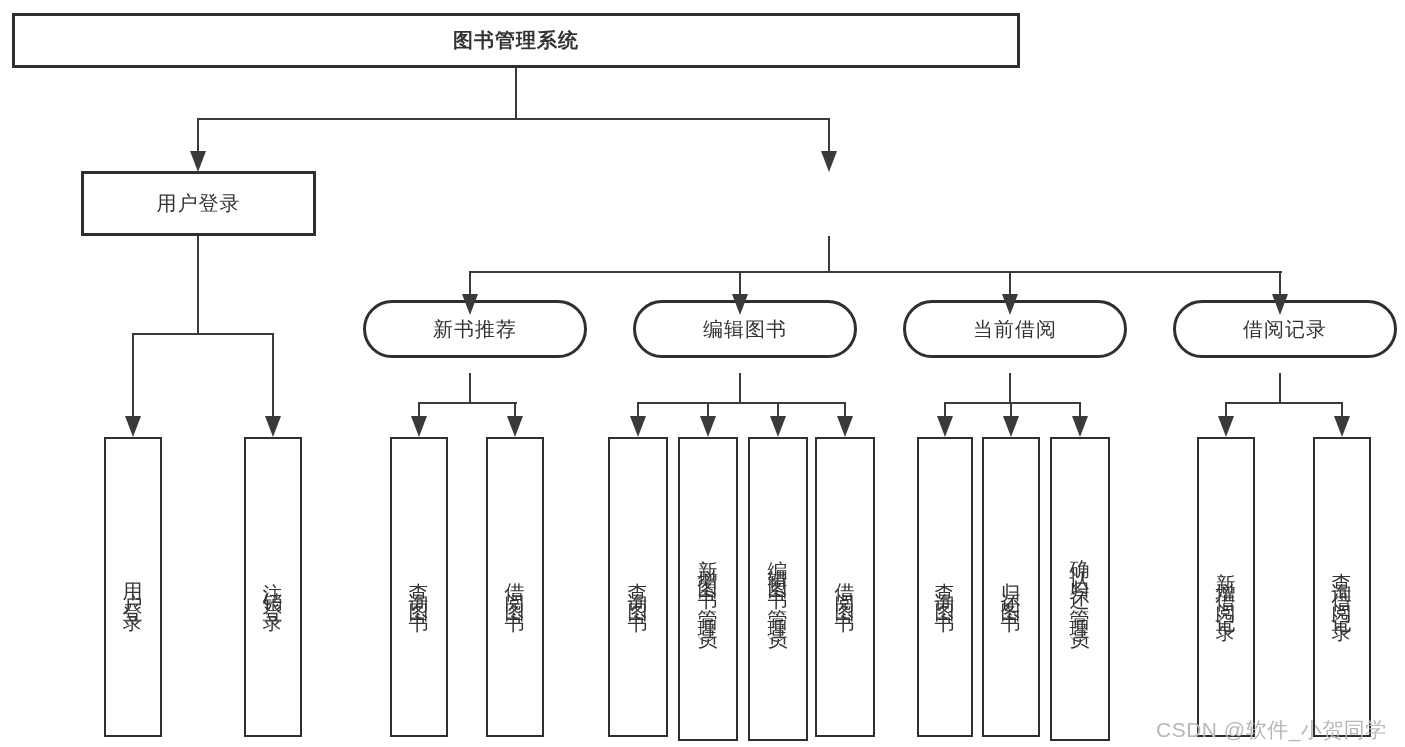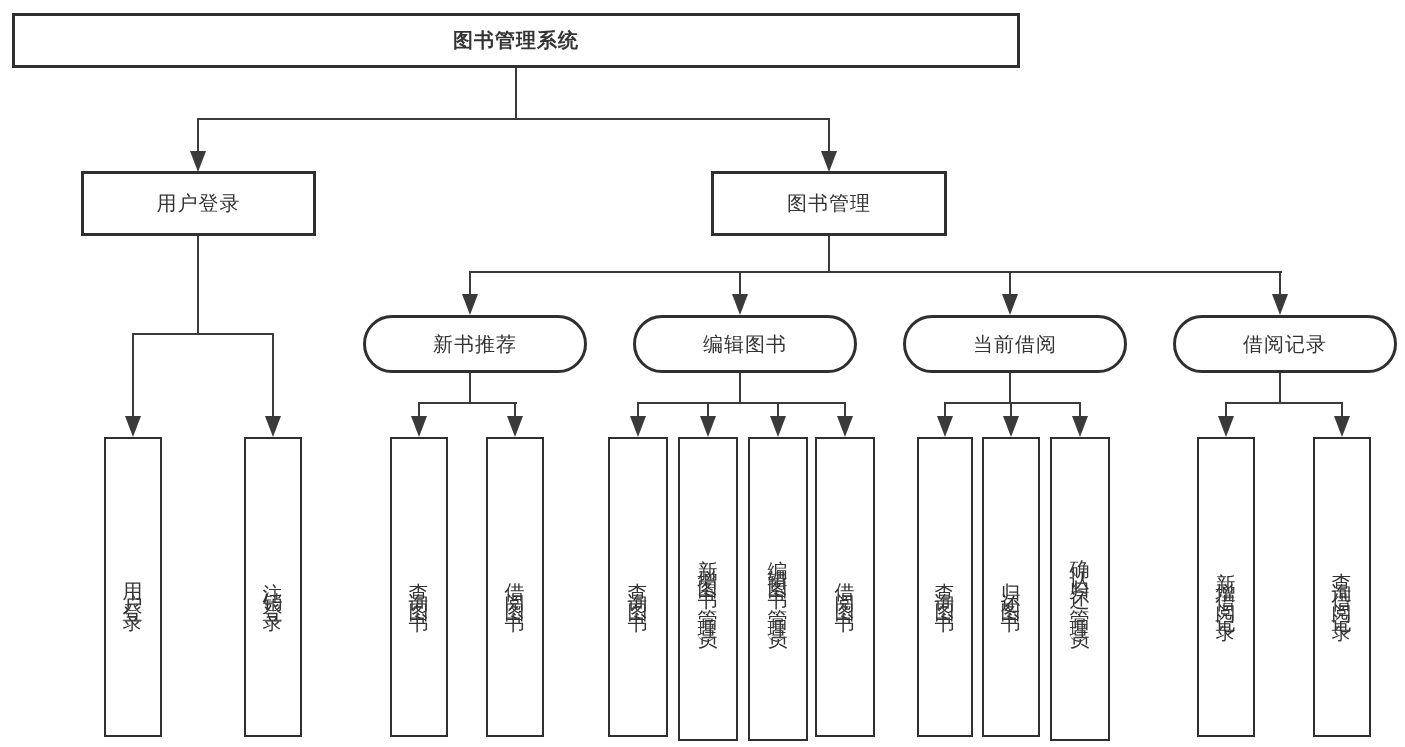--- a/index.html
+++ b/index.html
@@ -23,21 +23,21 @@
     position:absolute;
     background:#fff;
     border:3px solid var(--border);
     display:flex;align-items:center;justify-content:center;
     font-size:20px;letter-spacing:1px;color:var(--text);
     z-index:2;
   }
   .node.root{left:12px;top:13px;width:1008px;height:55px;font-weight:bold;}
   .node.l2a{left:81px;top:171px;width:235px;height:65px;}
   .node.l2b{left:711px;top:171px;width:236px;height:65px;}
-  .node.l3{top:315px;width:224px;height:58px;border-radius:29px;}
+  .node.l3{top:300px;width:224px;height:58px;border-radius:29px;}
   .node.l3a{left:363px;}
   .node.l3b{left:633px;}
   .node.l3c{left:903px;text-align:center;}
   .node.l3d{left:1173px;}
   
   .leaf{
     position:absolute;
     top:437px;height:300px;width:58px;
     background:#fff;
     border:2px solid var(--border);
@@ -78,23 +78,20 @@
 <body>
 
 <div class="canvas">
 
   <div class="node root">
     <span>图书管理系统</span>
   </div>
 
   <div class="node l2a">
     <span>用户登录</span>
-  </div>
-  <div class="node l2b">
-    <span>图书管理</span>
   </div>
 
   <div class="node l3 l3a">
     <span>新书推荐</span>
   </div>
   <div class="node l3 l3b">
     <span>编辑图书</span>
   </div>
   <div class="node l3 l3c">
     <span>当前借阅</span>
@@ -195,14 +192,15 @@
   <div class="vline" style="left:1079px;top:402px;height:17px;"></div>
   <div class="arrow" style="left:1072px;top:416px;"></div>
 
   <div class="vline" style="left:1279px;top:373px;height:31px;"></div>
   <div class="hline" style="left:1225px;top:402px;width:118px;"></div>
   <div class="vline" style="left:1225px;top:402px;height:17px;"></div>
   <div class="arrow" style="left:1218px;top:416px;"></div>
   <div class="vline" style="left:1341px;top:402px;height:17px;"></div>
   <div class="arrow" style="left:1334px;top:416px;"></div>
 
+  <div class="watermark">CSDN @软件_小贺同学</div>
 
 </div>
 
 </body></html>

